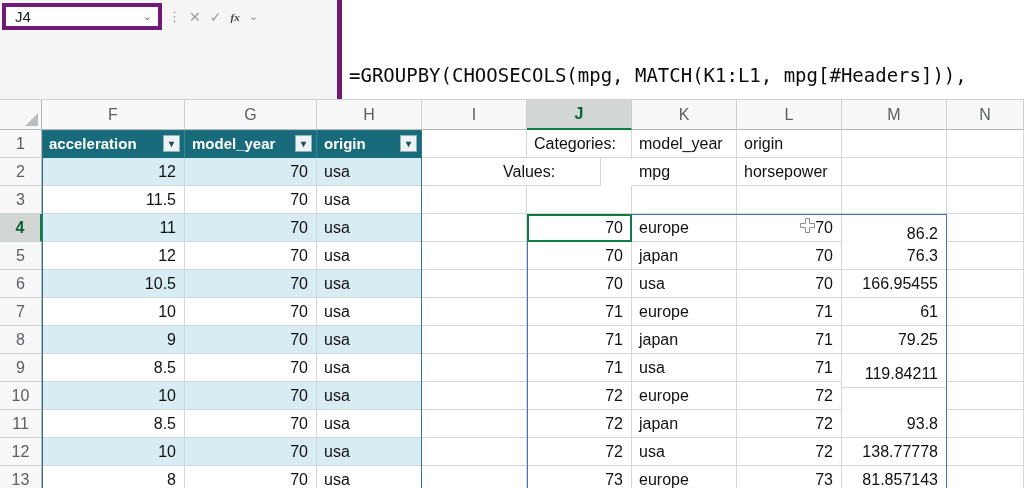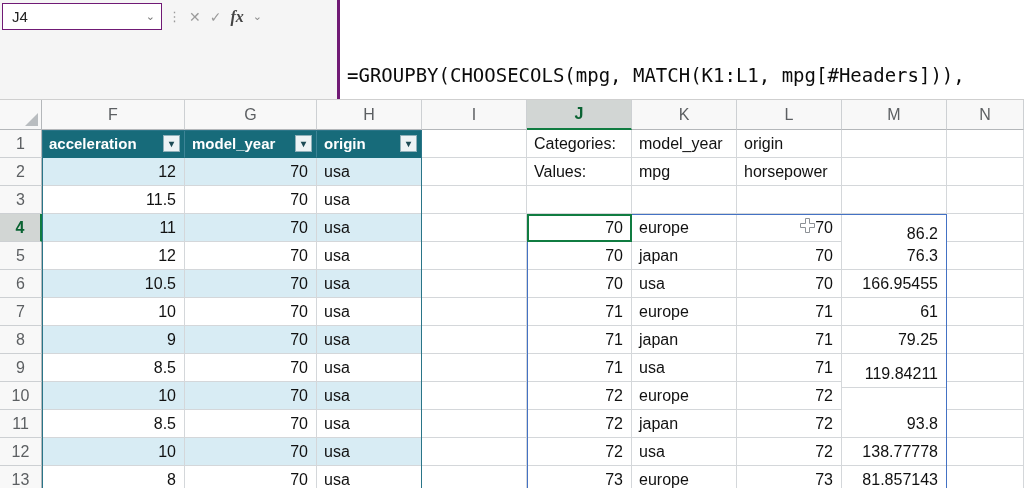--- a/index.html
+++ b/index.html
@@ -2,31 +2,31 @@
 <html style="--hd: #176b7a; --band: #d8ecf4; --green: #107c41; --blue: #4472c4;"><head>
 <meta charset="utf-8">
 <style>
   *{margin:0;padding:0;box-sizing:border-box}
   html,body{width:1024px;height:488px;overflow:hidden;background:#fff;
     font-family:"Liberation Sans",sans-serif}
   
   .topbar{position:relative;width:1024px;height:100px;background:#f5f5f5;
     border-bottom:1px solid #cfcfcf}
   .namebox{position:absolute;left:2px;top:3px;width:160px;height:27px;background:#fff;
-    border:1px solid #701a75;display:flex;align-items:center;justify-content:space-between;
+    border:4px solid #701a75;display:flex;align-items:center;justify-content:space-between;
     font-size:15px;color:#222;padding:0 6px 0 9px}
   .nbchev{color:#777;font-size:11px}
   .fbtns{position:absolute;left:164px;top:3px;height:27px;display:flex;align-items:center;gap:9px;padding-left:4px}
   .dots{color:#9a9a9a;font-size:13px;letter-spacing:-1px}
   .fb{color:#9b9b9b;font-size:14px;cursor:default}
-  .fb.fx{color:#444;font-style:italic;font-weight:700;font-size:16px;
+  .fb.fx{color:#444;font-style:italic;font-weight:700;font-size:11px;
     font-family:"Liberation Serif",serif}
   .fb.chev{font-size:11px;color:#8a8a8a}
   .formula{position:absolute;left:337px;top:0;width:687px;height:99px;background:#fff;
-    border-left:3px solid #701a75;padding:5px 4px 0 7px;
+    border-left:5px solid #701a75;padding:5px 4px 0 7px;
     font-family:"DejaVu Sans Mono",monospace;font-size:19px;line-height:28px;color:#0b0b0b;
     white-space:pre;overflow:hidden}
   
   .sheet{position:relative;width:1024px;height:388px;overflow:hidden;background:#fff}
   .sheet>div{position:absolute;overflow:hidden}
   .corner{background:#f8f8f8;border-right:1px solid #b4b7ba;border-bottom:1px solid #b4b7ba}
   .corner::after{content:"";position:absolute;right:3px;bottom:3px;
     border-left:13px solid transparent;border-bottom:13px solid #b9bdc0}
   .colhdr{background:#f8f8f8;border-right:1px solid #cdd0d3;border-bottom:1px solid #b4b7ba;
     display:flex;align-items:center;justify-content:center;font-size:16px;color:#5c5f62}
@@ -116,21 +116,21 @@
     <div class="cell" style="left: 422px; top: 30px; width: 105px; height: 28px;"></div>
     <div class="cell txt" style="left: 527px; top: 30px; width: 105px; height: 28px;">Categories:</div>
     <div class="cell txt" style="left: 632px; top: 30px; width: 105px; height: 28px;">model_year</div>
     <div class="cell txt" style="left: 737px; top: 30px; width: 105px; height: 28px;">origin</div>
     <div class="cell" style="left: 842px; top: 30px; width: 105px; height: 28px;"></div>
     <div class="cell" style="left: 947px; top: 30px; width: 77px; height: 28px;"></div>
     <div class="cell band num" style="left: 42px; top: 58px; width: 143px; height: 28px;">12</div>
     <div class="cell band num" style="left: 185px; top: 58px; width: 132px; height: 28px;">70</div>
     <div class="cell band txt" style="left: 317px; top: 58px; width: 105px; height: 28px;">usa</div>
     <div class="cell" style="left: 422px; top: 58px; width: 105px; height: 28px;"></div>
-    <div class="cell txt" style="left: 527px; top: 58px; width: 105px; height: 28px;">Values:</div>
+    <div class="cell txt" style="left: 496px; top: 58px; width: 105px; height: 28px;">Values:</div>
     <div class="cell txt" style="left: 737px; top: 58px; width: 105px; height: 28px;">horsepower</div>
     <div class="cell txt" style="left: 632px; top: 58px; width: 105px; height: 28px;">mpg</div>
     <div class="cell" style="left: 842px; top: 58px; width: 105px; height: 28px;"></div>
     <div class="cell" style="left: 947px; top: 58px; width: 77px; height: 28px;"></div>
     <div class="cell num" style="left: 42px; top: 86px; width: 143px; height: 28px;">11.5</div>
     <div class="cell num" style="left: 185px; top: 86px; width: 132px; height: 28px;">70</div>
     <div class="cell txt" style="left: 317px; top: 86px; width: 105px; height: 28px;">usa</div>
     <div class="cell" style="left: 422px; top: 86px; width: 105px; height: 28px;"></div>
     <div class="cell" style="left: 527px; top: 86px; width: 105px; height: 28px;"></div>
     <div class="cell" style="left: 632px; top: 86px; width: 105px; height: 28px;"></div>

